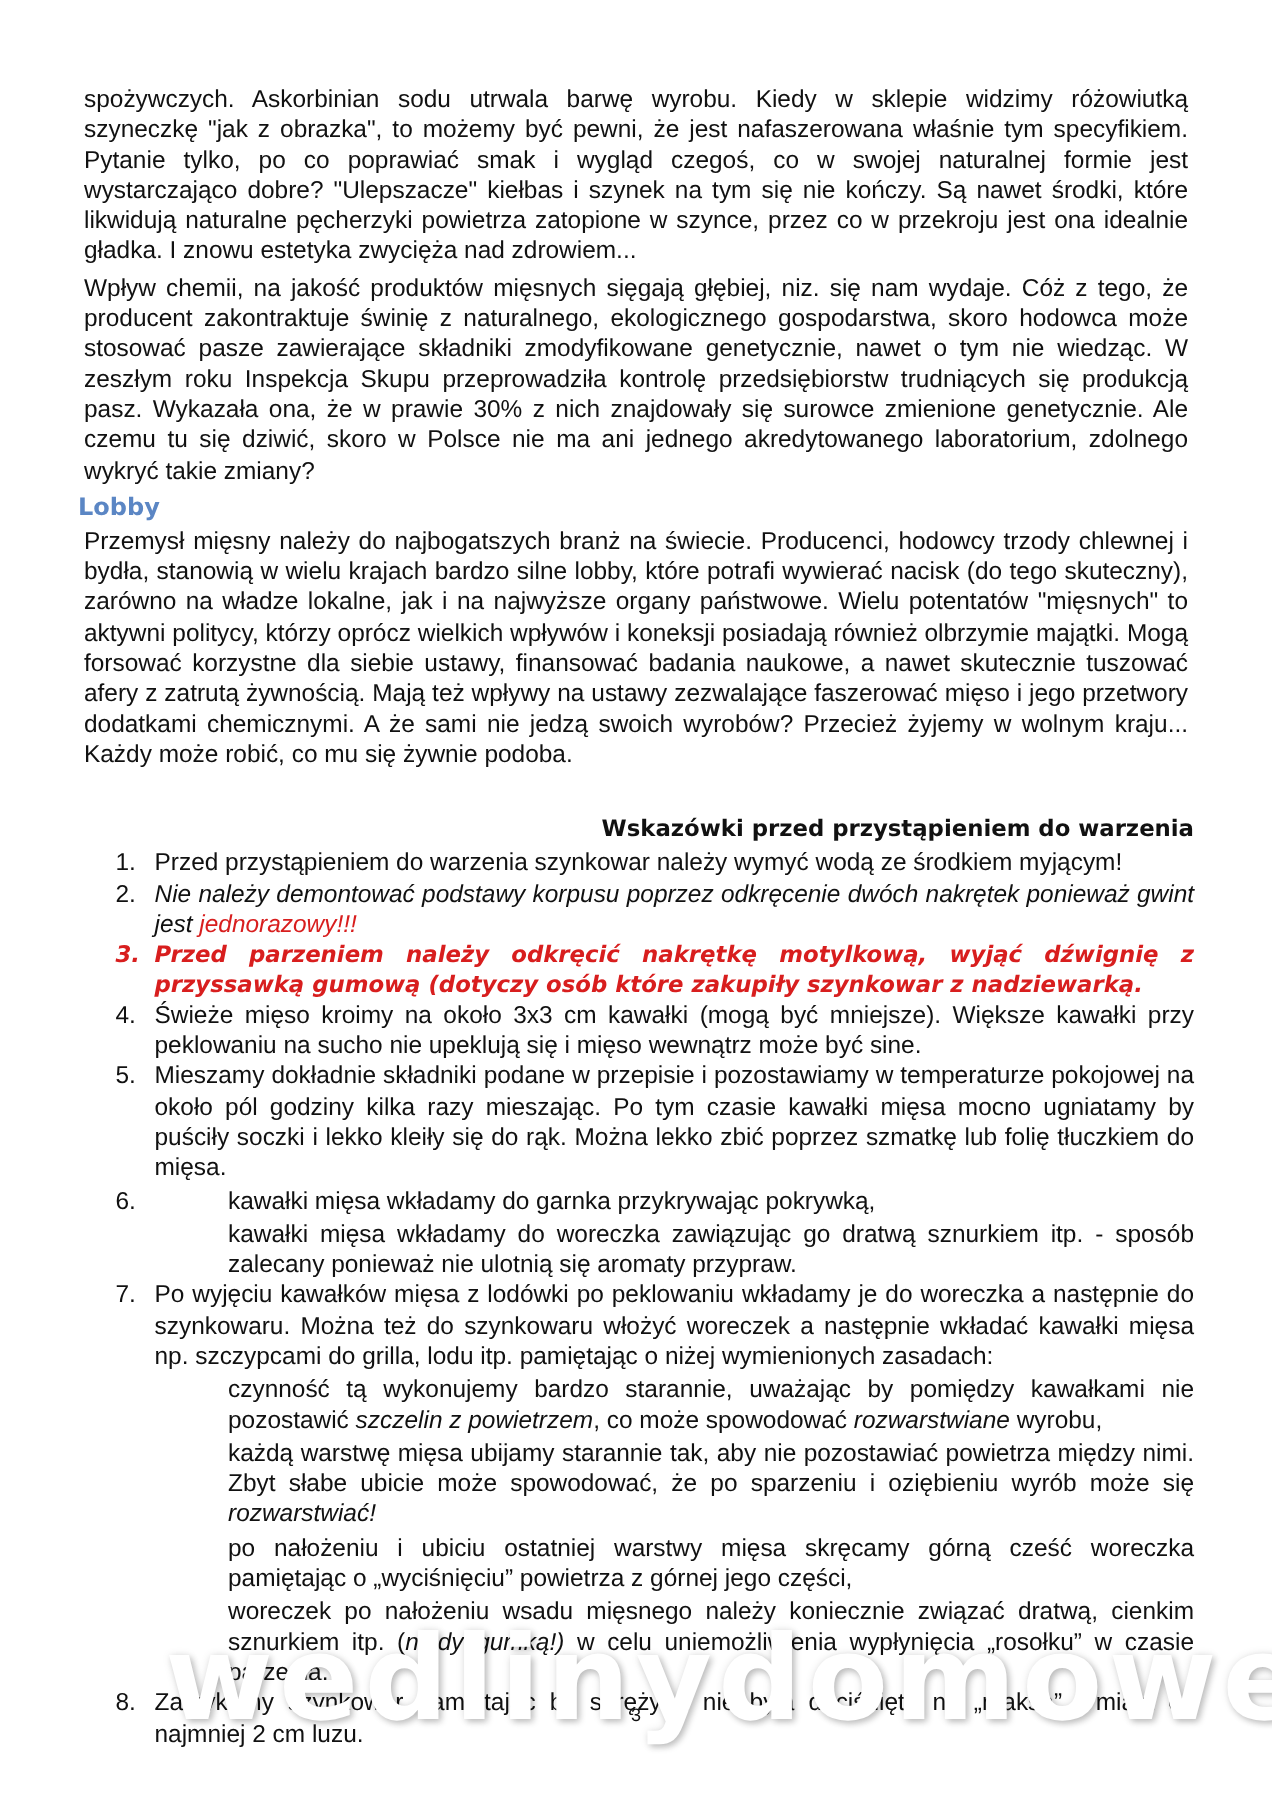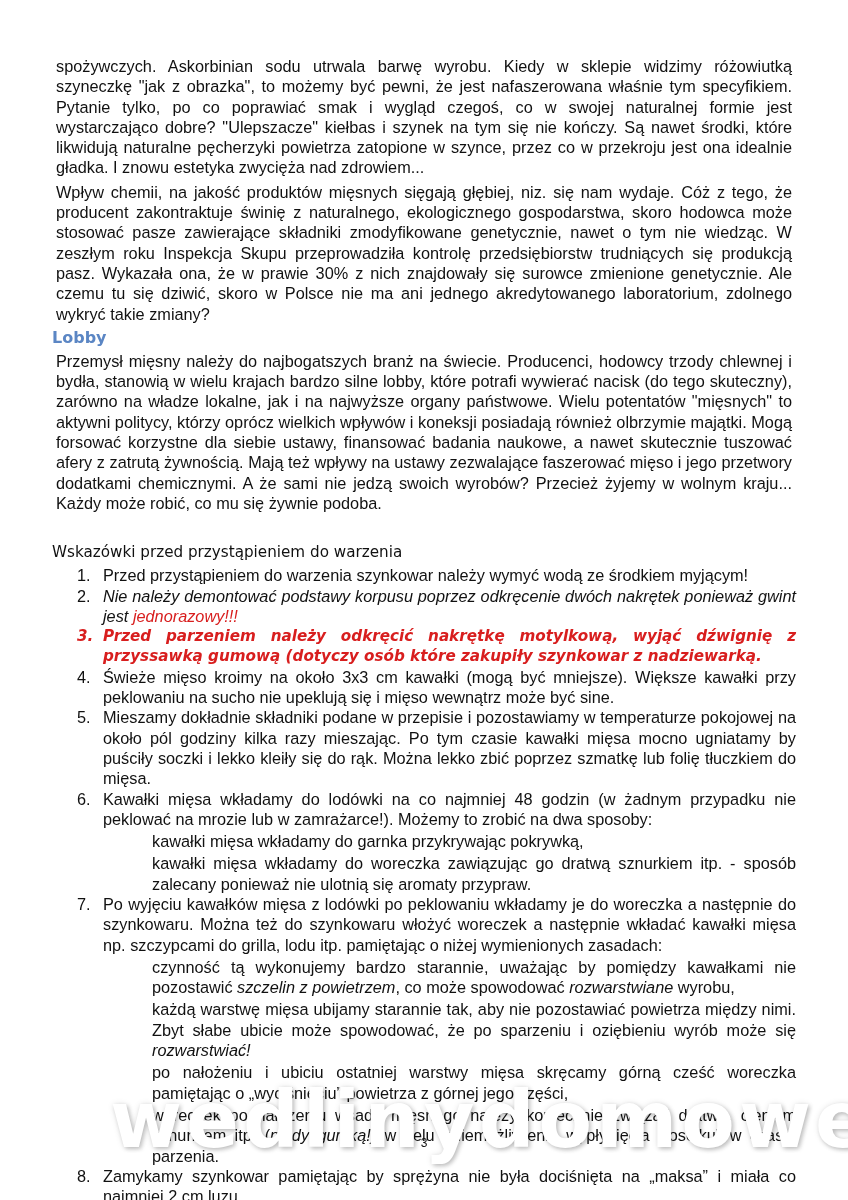--- a/index.html
+++ b/index.html
@@ -3,22 +3,22 @@
   <meta charset="utf-8">
   <style>
     html, body { margin: 0; padding: 0; background: #ffffff; }
     body { width: 848px; height: 1200px; position: relative; overflow: hidden;
       font-family: "Liberation Sans", sans-serif; color: #111111; }
     .page { position: absolute; left: 52px; top: 52px; width: 744px; }
     .para { font-size: 16.3px; line-height: 20.3px; text-align: justify; margin: 4px; }
     .heading-lobby { font-family: "DejaVu Sans", sans-serif; font-weight: bold; color: #5b86c4;
       font-size: 16px; line-height: 19px; margin: 2px 0 0 0; }
     .author { font-size: 13.5px; line-height: 17px; margin: 0; }
-    .section-title { font-family: "DejaVu Sans", sans-serif; font-weight: normal; font-size: 15.2px;
-      text-align: left; margin: 30px 0 4px 0; padding-left: 0; }
+    .section-title { font-family: "DejaVu Sans", sans-serif; font-weight: bold; font-size: 15.2px;
+      text-align: right; margin: 30px 0 4px 0; padding-left: 0; }
     ol.steps { list-style: none; margin: 0; padding: 0; }
     ol.steps > li { position: relative; padding-left: 51px; font-size: 16.3px; line-height: 20.3px;
       text-align: justify; margin: 0 0 0 0; }
     ol.steps > li .num { position: absolute; left: 25px; top: 0; }
     ol.steps > li.italic .txt { font-style: italic; }
     ol.steps > li.red { color: #d81e1e; font-weight: bold; font-style: italic; font-family: "DejaVu Sans", sans-serif; font-size: 15.2px; line-height: 20.3px; }
     .red-inline { color: #d81e1e; font-weight: normal; }
     .sub { display: block; padding-left: 49px; margin-top: 2px; text-align: justify; }
     .it { font-style: italic; }
     .watermark { position: absolute; left: 110px; top: 1080px; width: 640px; text-align: center;
@@ -55,21 +55,20 @@
     <li>
       <span class="num">4.</span>
       <span class="txt">Świeże mięso kroimy na około 3x3 cm kawałki (mogą być mniejsze). Większe kawałki przy peklowaniu na sucho nie upeklują się i mięso wewnątrz może być sine.</span>
     </li>
     <li>
       <span class="num">5.</span>
       <span class="txt">Mieszamy dokładnie składniki podane w przepisie i pozostawiamy w temperaturze pokojowej na około pól godziny kilka razy mieszając. Po tym czasie kawałki mięsa mocno ugniatamy by puściły soczki i lekko kleiły się do rąk. Można lekko zbić poprzez szmatkę lub folię tłuczkiem do mięsa.</span>
     </li>
     <li>
       <span class="num">6.</span>
-      <span class="txt">Kawałki mięsa wkładamy do lodówki na co najmniej 48 godzin (w żadnym przypadku nie peklować na mrozie lub w zamrażarce!). Możemy to zrobić na dwa sposoby:</span>
       <span class="sub">kawałki mięsa wkładamy do garnka przykrywając pokrywką,</span>
       <span class="sub">kawałki mięsa wkładamy do woreczka zawiązując go dratwą sznurkiem itp. - sposób zalecany ponieważ nie ulotnią się aromaty przypraw.</span>
     </li>
     <li>
       <span class="num">7.</span>
       <span class="txt">Po wyjęciu kawałków mięsa z lodówki po peklowaniu wkładamy je do woreczka a następnie do szynkowaru. Można też do szynkowaru włożyć woreczek a następnie wkładać kawałki mięsa np. szczypcami do grilla, lodu itp. pamiętając o niżej wymienionych zasadach:</span>
       <span class="sub"><span>czynność tą wykonujemy bardzo starannie, uważając by pomiędzy kawałkami nie pozostawić </span><span class="it">szczelin z powietrzem</span><span>, co może spowodować </span><span class="it">rozwarstwiane</span><span> wyrobu,</span></span>
       <span class="sub"><span>każdą warstwę mięsa ubijamy starannie tak, aby nie pozostawiać powietrza między nimi. Zbyt słabe ubicie może spowodować, że po sparzeniu i oziębieniu wyrób może się </span><span class="it">rozwarstwiać!</span></span>
       <span class="sub">po nałożeniu i ubiciu ostatniej warstwy mięsa skręcamy górną cześć woreczka pamiętając o „wyciśnięciu” powietrza z górnej jego części,</span>
       <span class="sub"><span>woreczek po nałożeniu wsadu mięsnego należy koniecznie związać dratwą, cienkim sznurkiem itp. (</span><span class="it">nigdy gumką!)</span><span> w celu uniemożliwienia wypłynięcia „rosołku” w czasie parzenia.</span></span>

